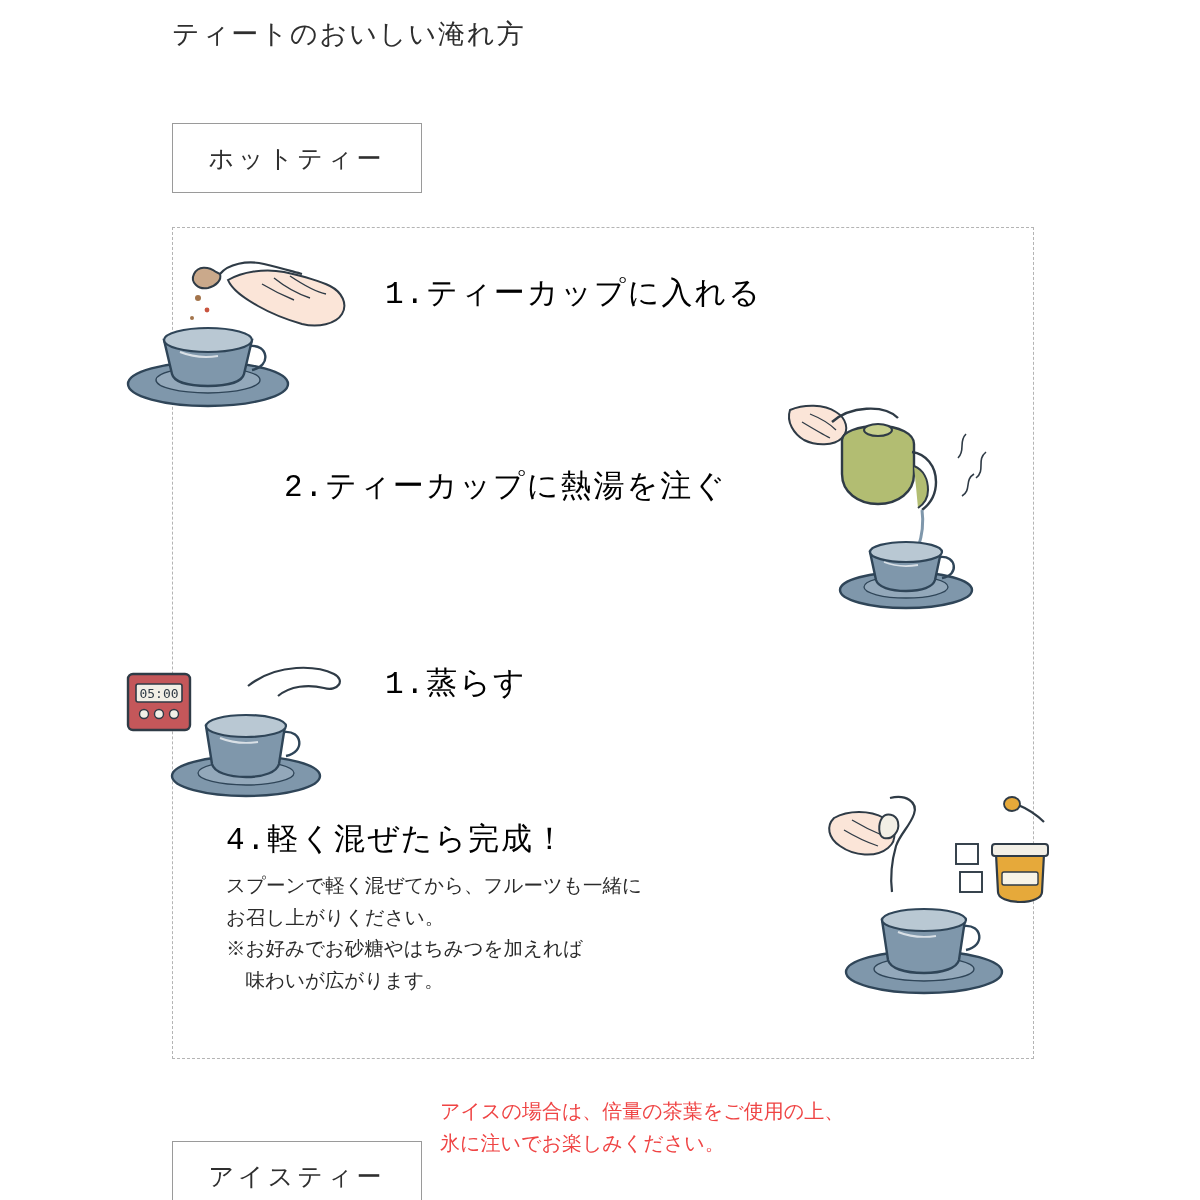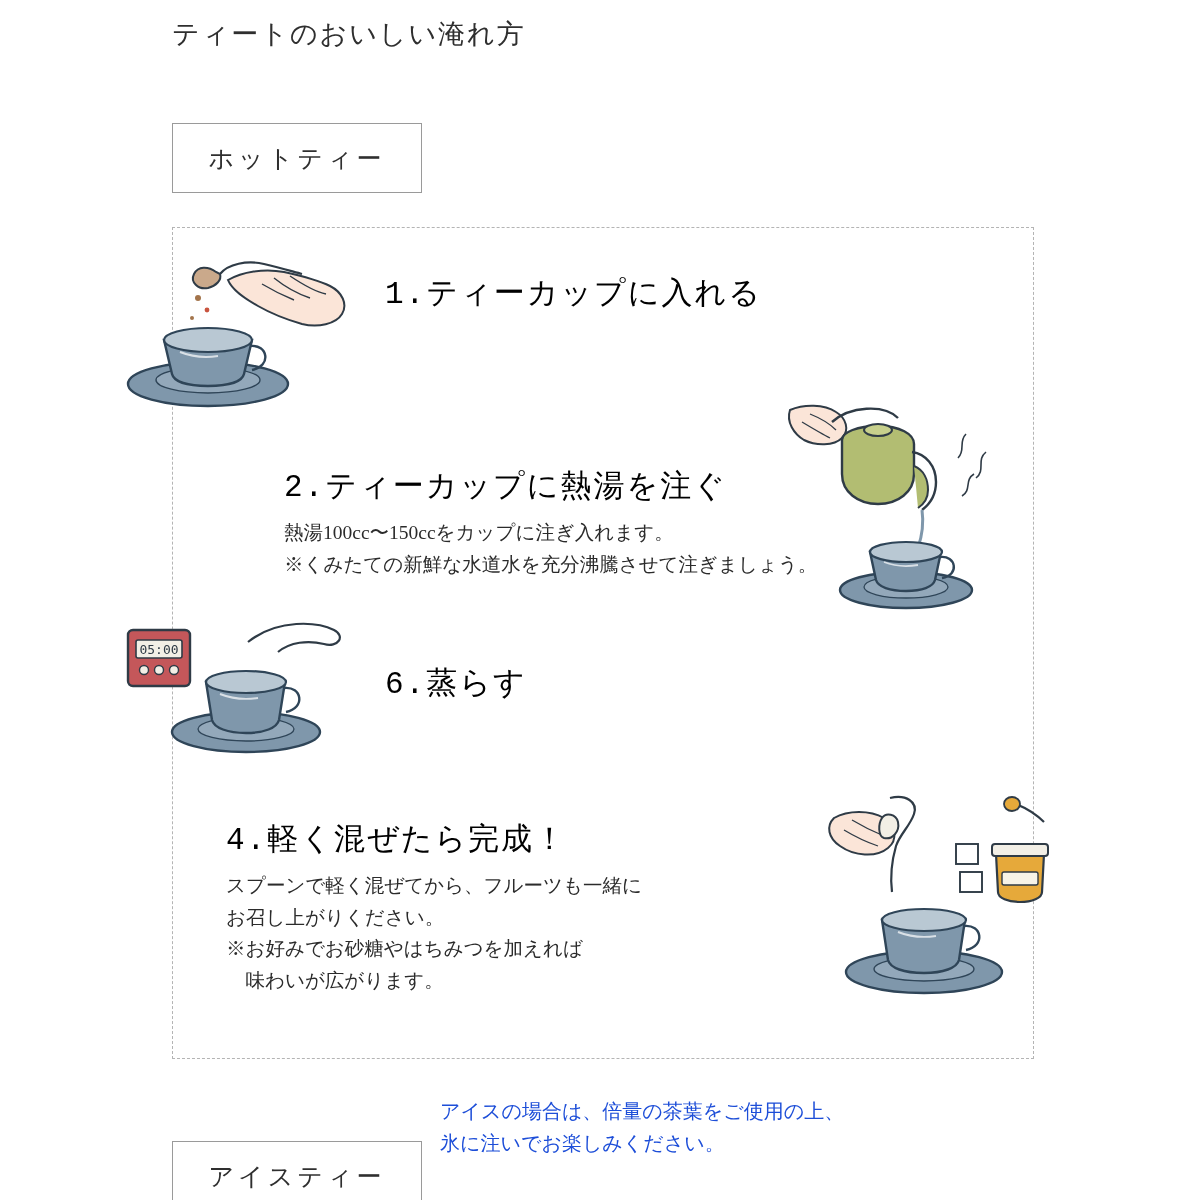--- a/index.html
+++ b/index.html
@@ -77,29 +77,29 @@
   #step-3 { left: 385px; top: 662px; }
   #step-4 { left: 226px; top: 818px; }
 
   
   .ice-note {
     position: absolute;
     left: 440px;
     top: 1095px;
     font-size: 20px;
     line-height: 1.62;
-    color: #1d4ed8;
+    color: #ef4444;
     white-space: pre-line;
   }
 
   
   .illus { position: absolute; }
   #illus-1 { left: 112px; top: 232px; }
   #illus-2 { left: 780px; top: 400px; }
-  #illus-3 { left: 118px; top: 608px; }
+  #illus-3 { left: 118px; top: 652px; }
   #illus-4 { left: 820px; top: 788px; }
 
   .illus svg { display: block; }
 </style>
 </head>
 <body>
 
 <div class="page">
 
   <div class="page-title">ティートのおいしい淹れ方</div>
@@ -134,22 +134,20 @@
 
       <path d="M52 108 L60 142 C62 150 76 154 96 154 C116 154 130 150 132 142 L140 108 Z" fill="#7f97ab" stroke="#2f4558" stroke-width="2.4"></path>
       <ellipse cx="96" cy="108" rx="44" ry="12" fill="#b9c8d3" stroke="#2f4558" stroke-width="2.2"></ellipse>
       <path d="M138 114 C156 112 160 134 140 138" fill="none" stroke="#2f4558" stroke-width="2.4"></path>
       <path d="M68 120 C78 124 92 126 106 124" fill="none" stroke="#ffffff" stroke-width="2" opacity="0.7"></path>
     </svg>
   </div>
 
   <div class="step" id="step-2">
     <div class="step-title">2.ティーカップに熱湯を注ぐ</div>
-    <div class="step-body">熱湯100cc〜150ccをカップに注ぎ入れます。
-※くみたての新鮮な水道水を充分沸騰させて注ぎましょう。</div>
   </div>
 
   <div class="illus" id="illus-2">
     <svg width="240" height="220" viewBox="0 0 240 220">
 
       <path d="M178 58 C186 50 178 42 186 34" fill="none" stroke="#2f3b46" stroke-width="1.6"></path>
       <path d="M196 78 C206 70 196 60 206 52" fill="none" stroke="#2f3b46" stroke-width="1.6"></path>
       <path d="M182 96 C192 90 184 80 194 74" fill="none" stroke="#2f3b46" stroke-width="1.6"></path>
 
       <path d="M10 10 C24 4 44 4 56 12 C66 18 70 30 62 38 C54 46 36 46 24 40 C14 34 6 22 10 10 Z" fill="#fbe5d8" stroke="#2f3b46" stroke-width="2"></path>
@@ -170,21 +168,21 @@
       <ellipse cx="126" cy="187" rx="42" ry="11" fill="#93a8ba" stroke="#2f4558" stroke-width="1.3"></ellipse>
 
       <path d="M90 152 L96 180 C98 187 110 191 126 191 C142 191 153 187 155 180 L161 152 Z" fill="#7f97ab" stroke="#2f4558" stroke-width="2.4"></path>
       <ellipse cx="126" cy="152" rx="36" ry="10" fill="#b9c8d3" stroke="#2f4558" stroke-width="2.2"></ellipse>
       <path d="M160 157 C176 155 180 175 162 178" fill="none" stroke="#2f4558" stroke-width="2.4"></path>
       <path d="M104 162 C114 166 126 167 138 165" fill="none" stroke="#ffffff" stroke-width="1.8" opacity="0.7"></path>
     </svg>
   </div>
 
   <div class="step" id="step-3">
-    <div class="step-title">6.蒸らす</div>
+    <div class="step-title">1.蒸らす</div>
   </div>
 
   <div class="illus" id="illus-3">
     <svg width="250" height="160" viewBox="0 0 250 160">
 
       <path d="M130 34 C160 10 200 14 216 22 C228 28 220 40 206 36 C190 32 172 34 160 44" fill="none" stroke="#2f3b46" stroke-width="2.2"></path>
 
       <rect x="10" y="22" width="62" height="56" rx="5" fill="#c4575a" stroke="#2f3b46" stroke-width="2.4"></rect>
       <rect x="18" y="32" width="46" height="18" rx="2" fill="#f2efe6" stroke="#2f3b46" stroke-width="1.6"></rect>
       <text x="41" y="46" font-family="'DejaVu Sans Mono', monospace" font-size="13" text-anchor="middle" fill="#2f3b46">05:00</text>

